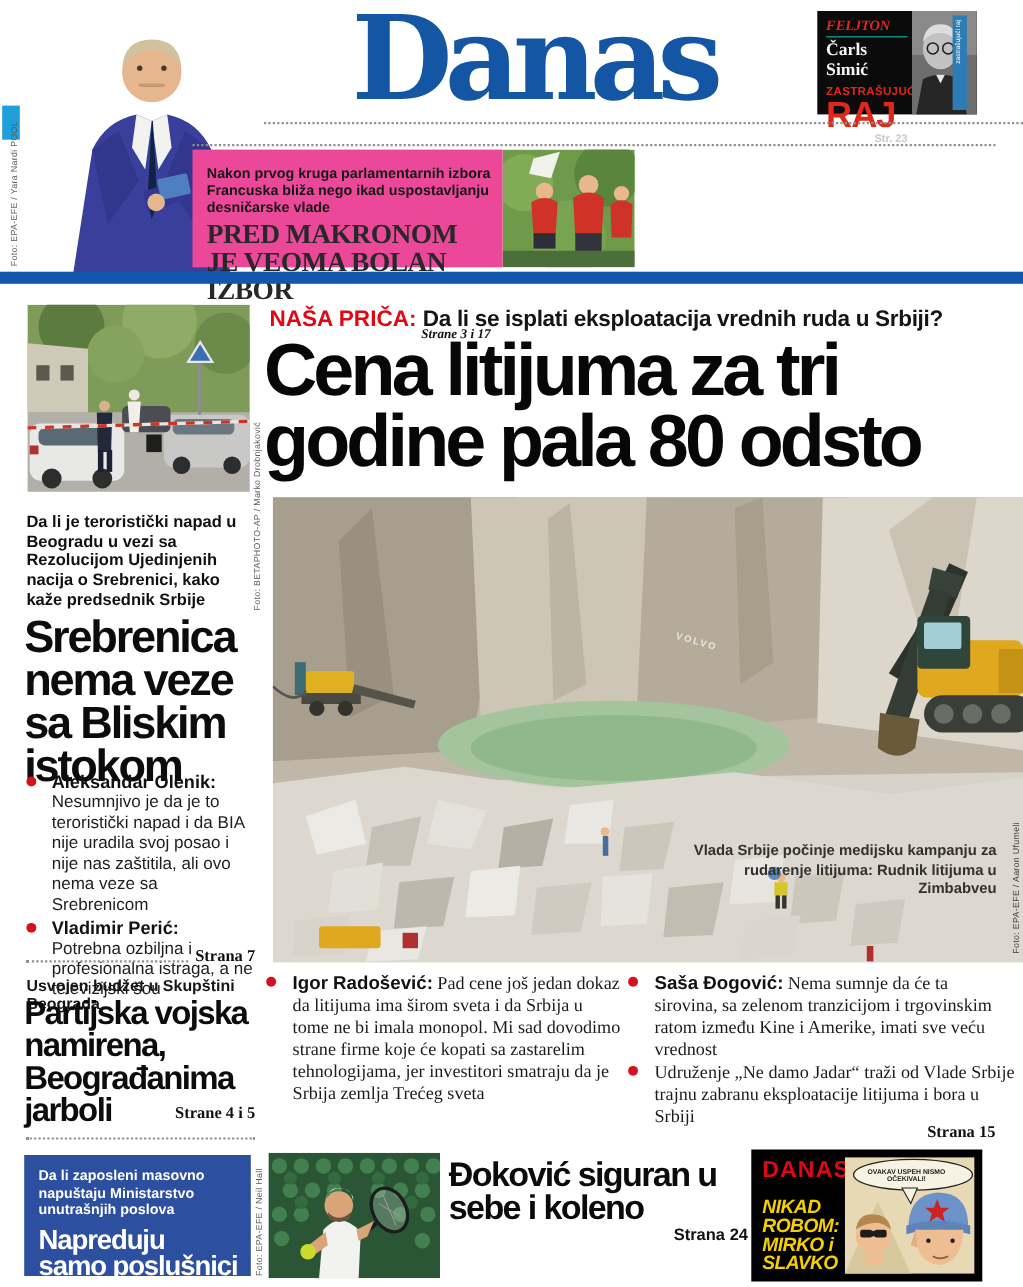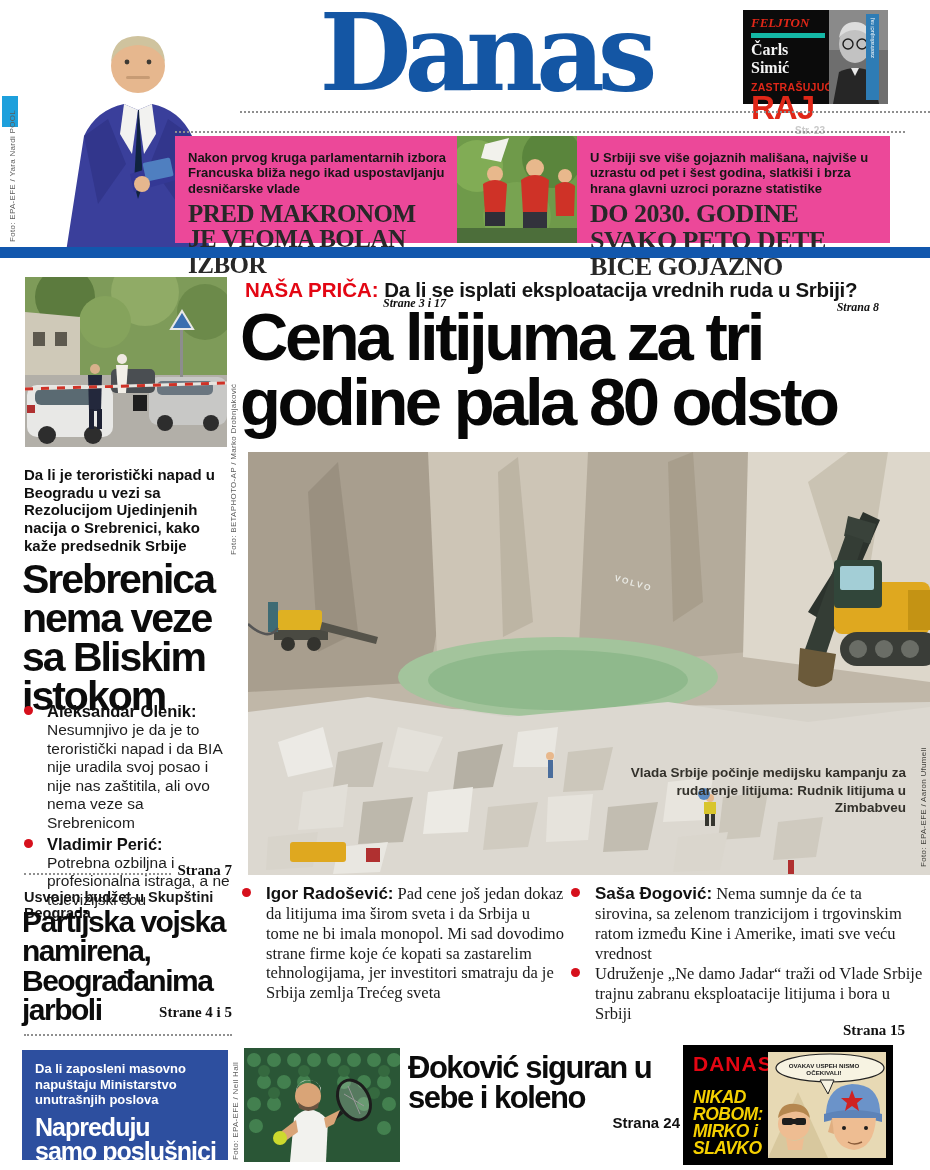--- a/index.html
+++ b/index.html
@@ -20,21 +20,21 @@
 
   
   .logo{font-family:"DejaVu Serif",serif;font-weight:bold;font-size:106px;line-height:1;
         color:#1456a4;letter-spacing:-7px;}
   .blue-square{background:#1ea0dc;}
   .dateline{font-size:10.5px;font-weight:700;color:#2a2a2a;text-align:center;letter-spacing:0;}
 
   .feljton{background:#0b0b0b;display:flex;}
   .feljton .txt{width:86px;padding:5px 4px 4px 8px;box-sizing:border-box;}
   .feljton .lab{font-family:"Liberation Serif",serif;font-style:italic;font-weight:bold;
-                color:#e02718;font-size:13px;border-bottom:5px solid #14b8a6;padding-bottom:2px;}
+                color:#e02718;font-size:13px;border-bottom:1px solid #14b8a6;padding-bottom:2px;}
   .feljton .auth{font-family:"Liberation Serif",serif;font-weight:bold;color:#f4f4f4;
                  font-size:16px;margin-top:3px;}
   .feljton .t1{color:#e02718;font-weight:800;font-size:10.5px;margin-top:4px;letter-spacing:.3px;}
   .feljton .t2{color:#e02718;font-weight:900;font-size:33px;line-height:.9;letter-spacing:-1px;}
   .feljton .pg{color:#c9c9c9;font-weight:bold;font-size:10px;text-align:right;margin-top:2px;}
   .feljton .portrait{position:relative;flex:1;}
   .spine{position:absolute;right:9px;top:4px;bottom:4px;width:13px;background:#2e7cb5;}
   .spine span{position:absolute;left:3px;top:4px;writing-mode:vertical-rl;transform:rotate(180deg);
               font-size:6px;color:#fff;white-space:nowrap;}
 
@@ -169,25 +169,20 @@
         <path d="M64 44 Q78 34 92 44 L90 78 L66 78 Z" fill="#cf3227"></path>
         <rect x="66" y="76" width="24" height="16" fill="#32323c"></rect>
       </g>
       <g>
         <circle cx="108" cy="40" r="7" fill="#e8b88c"></circle>
         <path d="M98 50 Q108 42 118 50 L117 80 L99 80 Z" fill="#cf3227"></path>
       </g>
     </svg>
   </div>
 
-  <div class="abs teaser" style="left:577px;top:136px;width:313px;height:107px;">
-    <div class="kicker">U Srbiji sve više gojaznih mališana, najviše u uzrastu od pet i šest godina, slatkiši i brza hrana glavni uzroci porazne statistike</div>
-    <div class="hl" style="font-size:26px;">DO 2030. GODINE SVAKO PETO DETE BIĆE GOJAZNO</div>
-    <div class="pg">Strana 8</div>
-  </div>
 
   <div class="abs bluebar" style="left:0;top:247px;width:930px;height:11px;"></div>
 
   <div class="abs" style="left:25px;top:277px;width:202px;height:170px;">
     <svg width="202" height="170" viewBox="0 0 202 170">
       <rect width="202" height="170" fill="#b8b5ae"></rect>
       <rect width="202" height="98" fill="#7e9b59"></rect>
       <circle cx="40" cy="20" r="30" fill="#5c7b3e"></circle>
       <circle cx="120" cy="15" r="34" fill="#90ab66"></circle>
       <circle cx="180" cy="35" r="28" fill="#6c8a4a"></circle>

